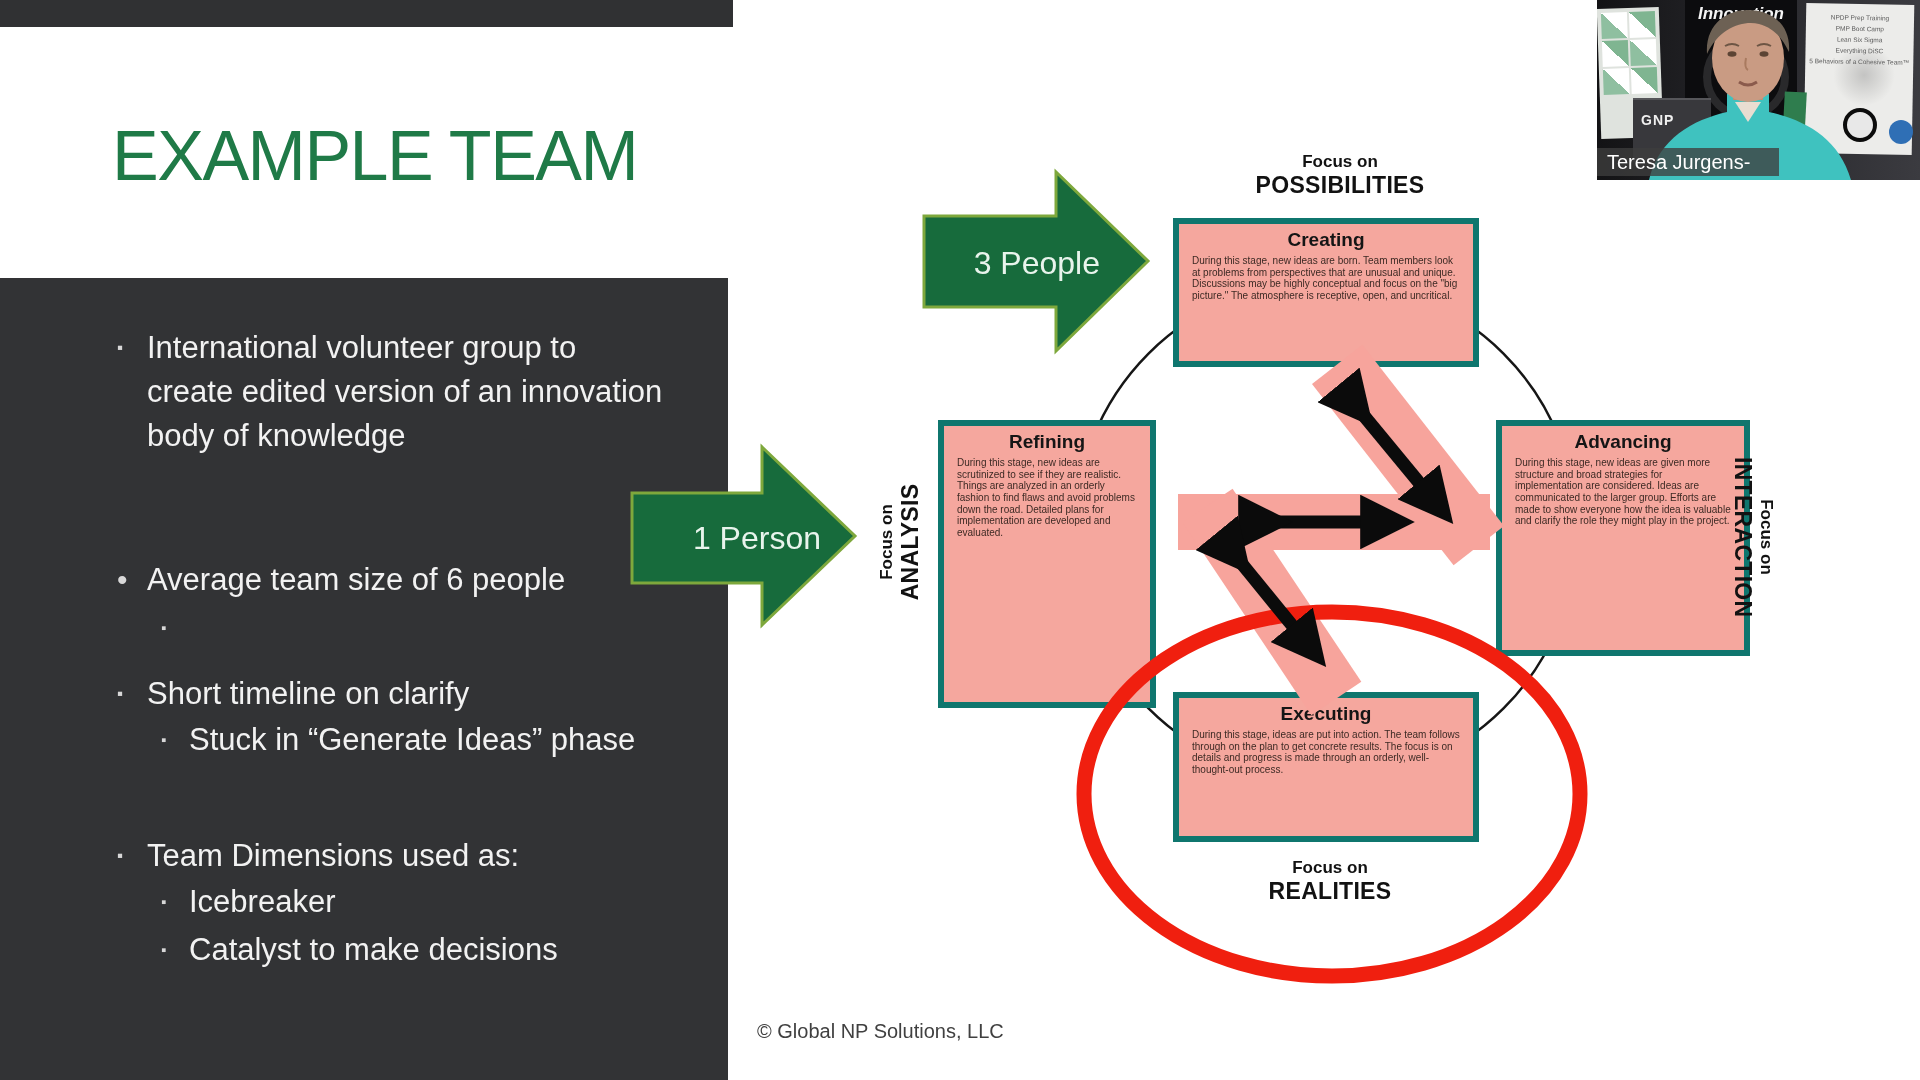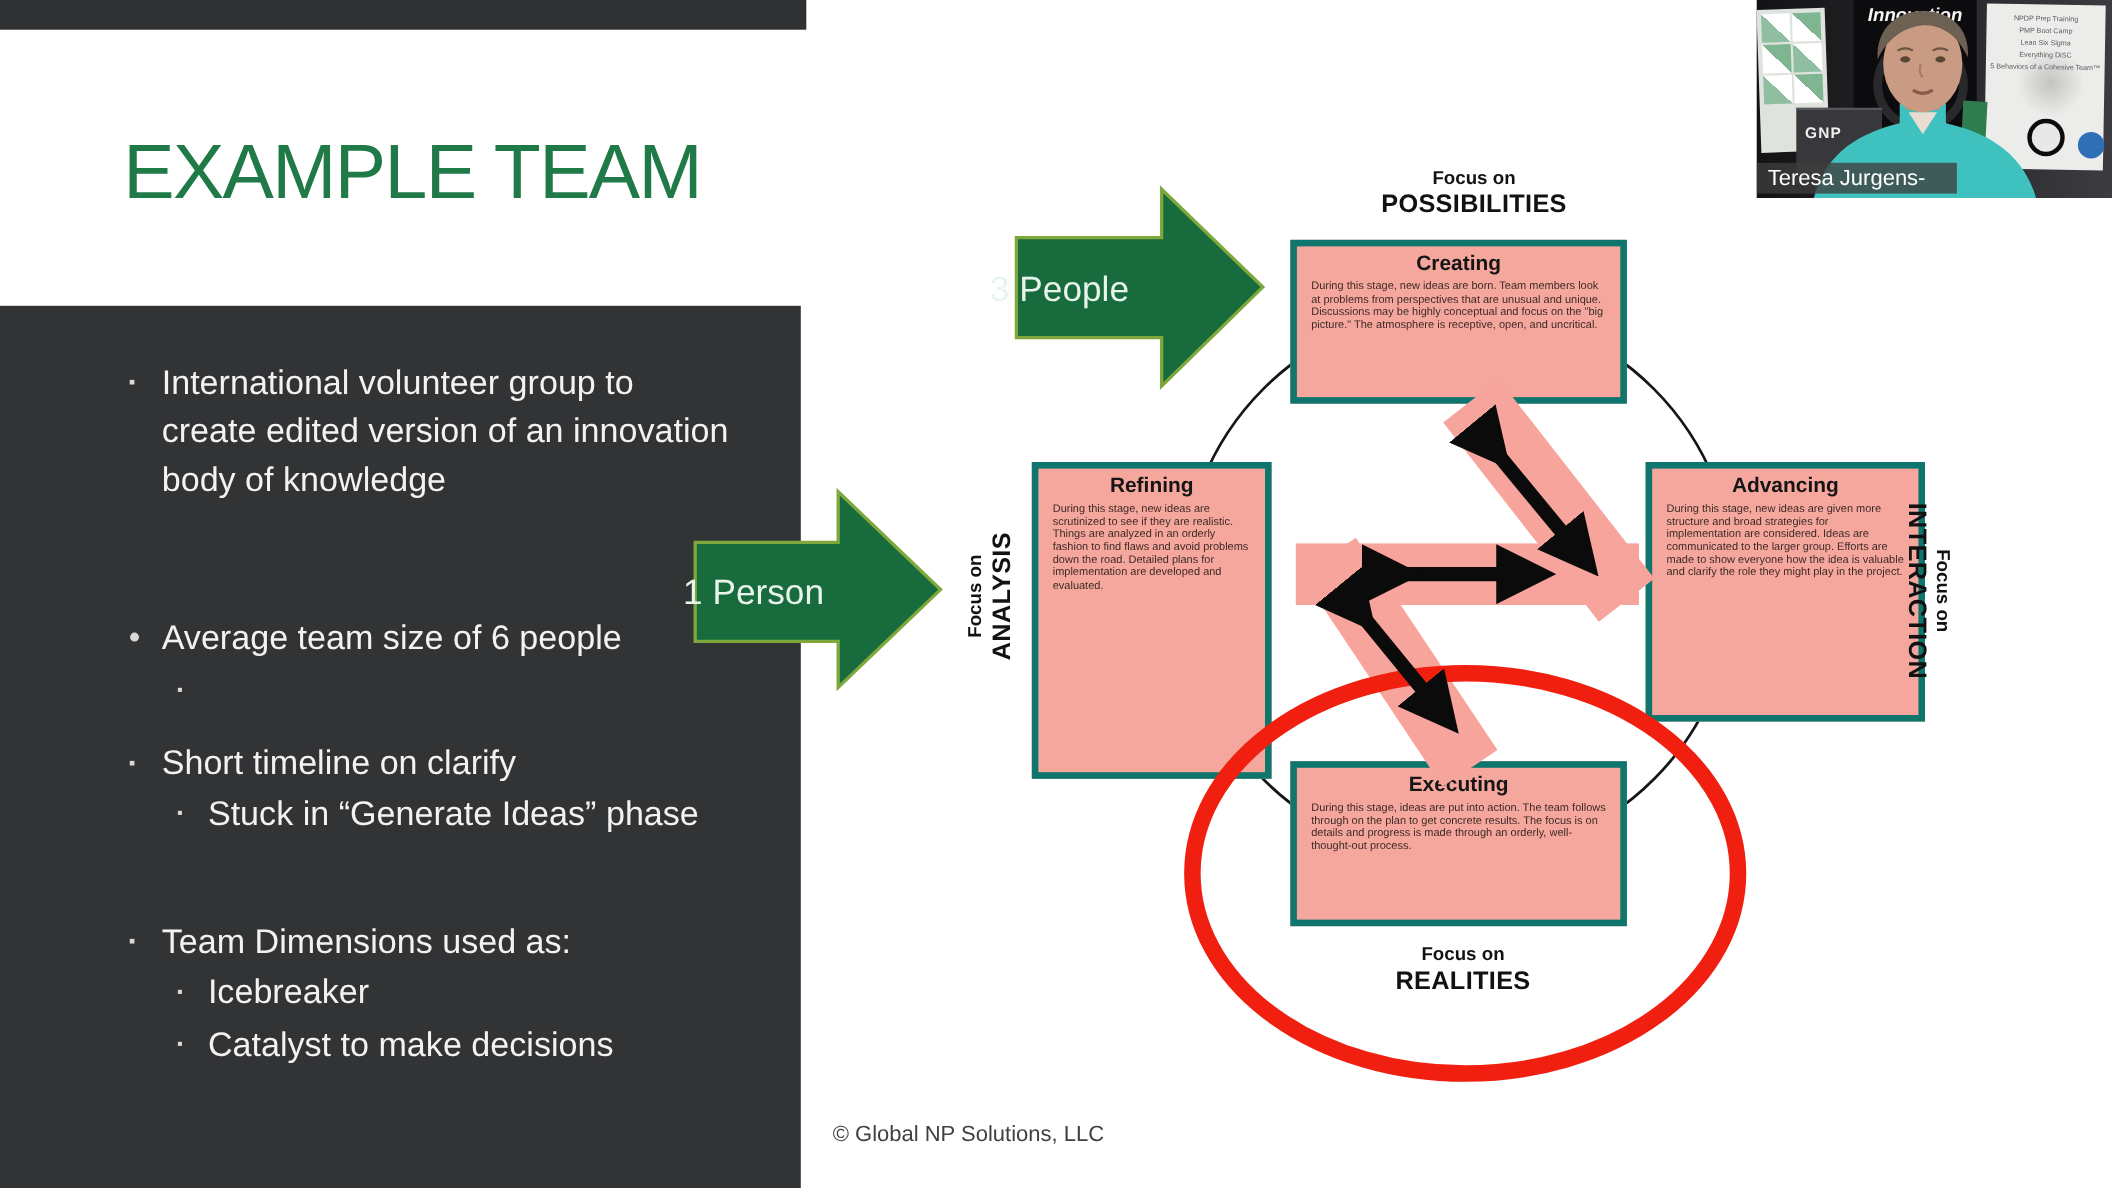--- a/index.html
+++ b/index.html
@@ -39,21 +39,21 @@
   .focus-label .l1{font-size:17px;font-weight:700;line-height:20px;}
   .focus-label .l2{font-size:23px;font-weight:700;line-height:27px;letter-spacing:.3px;}
   .fl-top{left:1215px;top:152px;width:250px;}
   .fl-bottom{left:1205px;top:858px;width:250px;}
   .fl-left{left:830px;top:514px;width:150px;height:56px;transform:rotate(-90deg);}
   .fl-right{left:1668px;top:509px;width:160px;height:56px;transform:rotate(90deg);}
   
   .svg-under{position:absolute;left:0;top:0;z-index:1;}
   .svg-over{position:absolute;left:0;top:0;z-index:3;pointer-events:none;}
   .arrow-label{
-    position:absolute;z-index:4;color:#E8F4EC;font-size:32px;text-align:left;
+    position:absolute;z-index:4;color:#E8F4EC;font-size:32px;text-align:right;
     height:58px;line-height:58px;width:200px;
   }
   .al-top{left:900px;top:234px;}
   .al-left{left:621px;top:509px;}
   
   .webcam{
     position:absolute;left:1597px;top:0;width:323px;height:180px;z-index:10;
     background:linear-gradient(90deg,#131315,#26262a 45%,#3b3b40);overflow:hidden;
   }
   .poster-left{position:absolute;left:2px;top:8px;width:62px;height:130px;background:#dfe3de;

